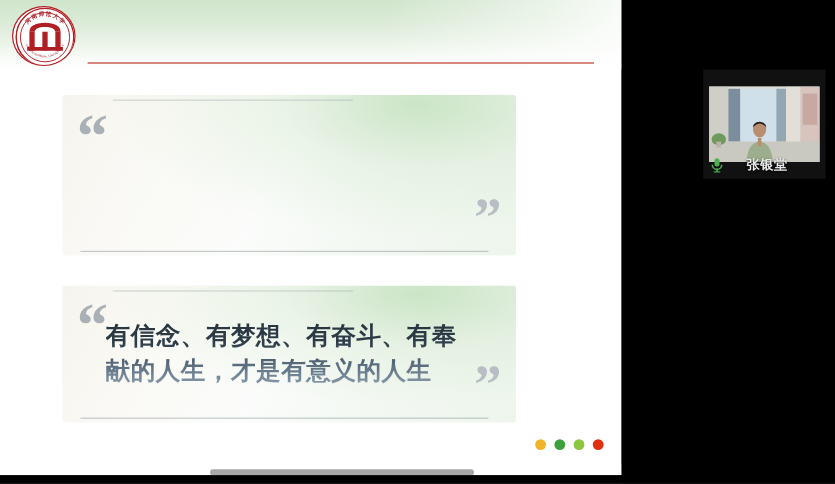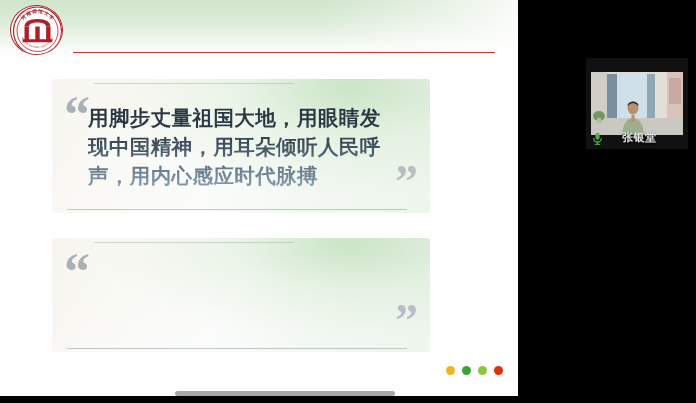--- a/index.html
+++ b/index.html
@@ -244,31 +244,30 @@
     </div>
 
     <div class="rule"></div>
 
     <div class="quote-card" id="quote-card-1">
       <div class="bg-grad"></div>
       <div class="top-hair"></div>
       <div class="bot-hair"></div>
       <div class="qmark open">“</div>
       <div class="qmark close">”</div>
-      <div class="quote-text">用脚步丈量祖国大地，用眼睛发
-现中国精神，用耳朵倾听人民呼
-声，用内心感应时代脉搏</div>
     </div>
 
     <div class="quote-card" id="quote-card-2">
       <div class="bg-grad"></div>
       <div class="top-hair"></div>
       <div class="bot-hair"></div>
       <div class="qmark open">“</div>
       <div class="qmark close">”</div>
+      <div class="quote-text">有信念、有梦想、有奋斗、有奉
+献的人生，才是有意义的人生</div>
     </div>
 
     <div class="dots">
       <span class="dot" id="pg-dot-0" style="background: rgb(240, 180, 41);"></span>
       <span class="dot" id="pg-dot-1" style="background: rgb(60, 160, 60);"></span>
       <span class="dot" id="pg-dot-2" style="background: rgb(140, 198, 63);"></span>
       <span class="dot" id="pg-dot-3" style="background: rgb(224, 48, 16);"></span>
     </div>
 
     <div class="scroll-track"></div>

